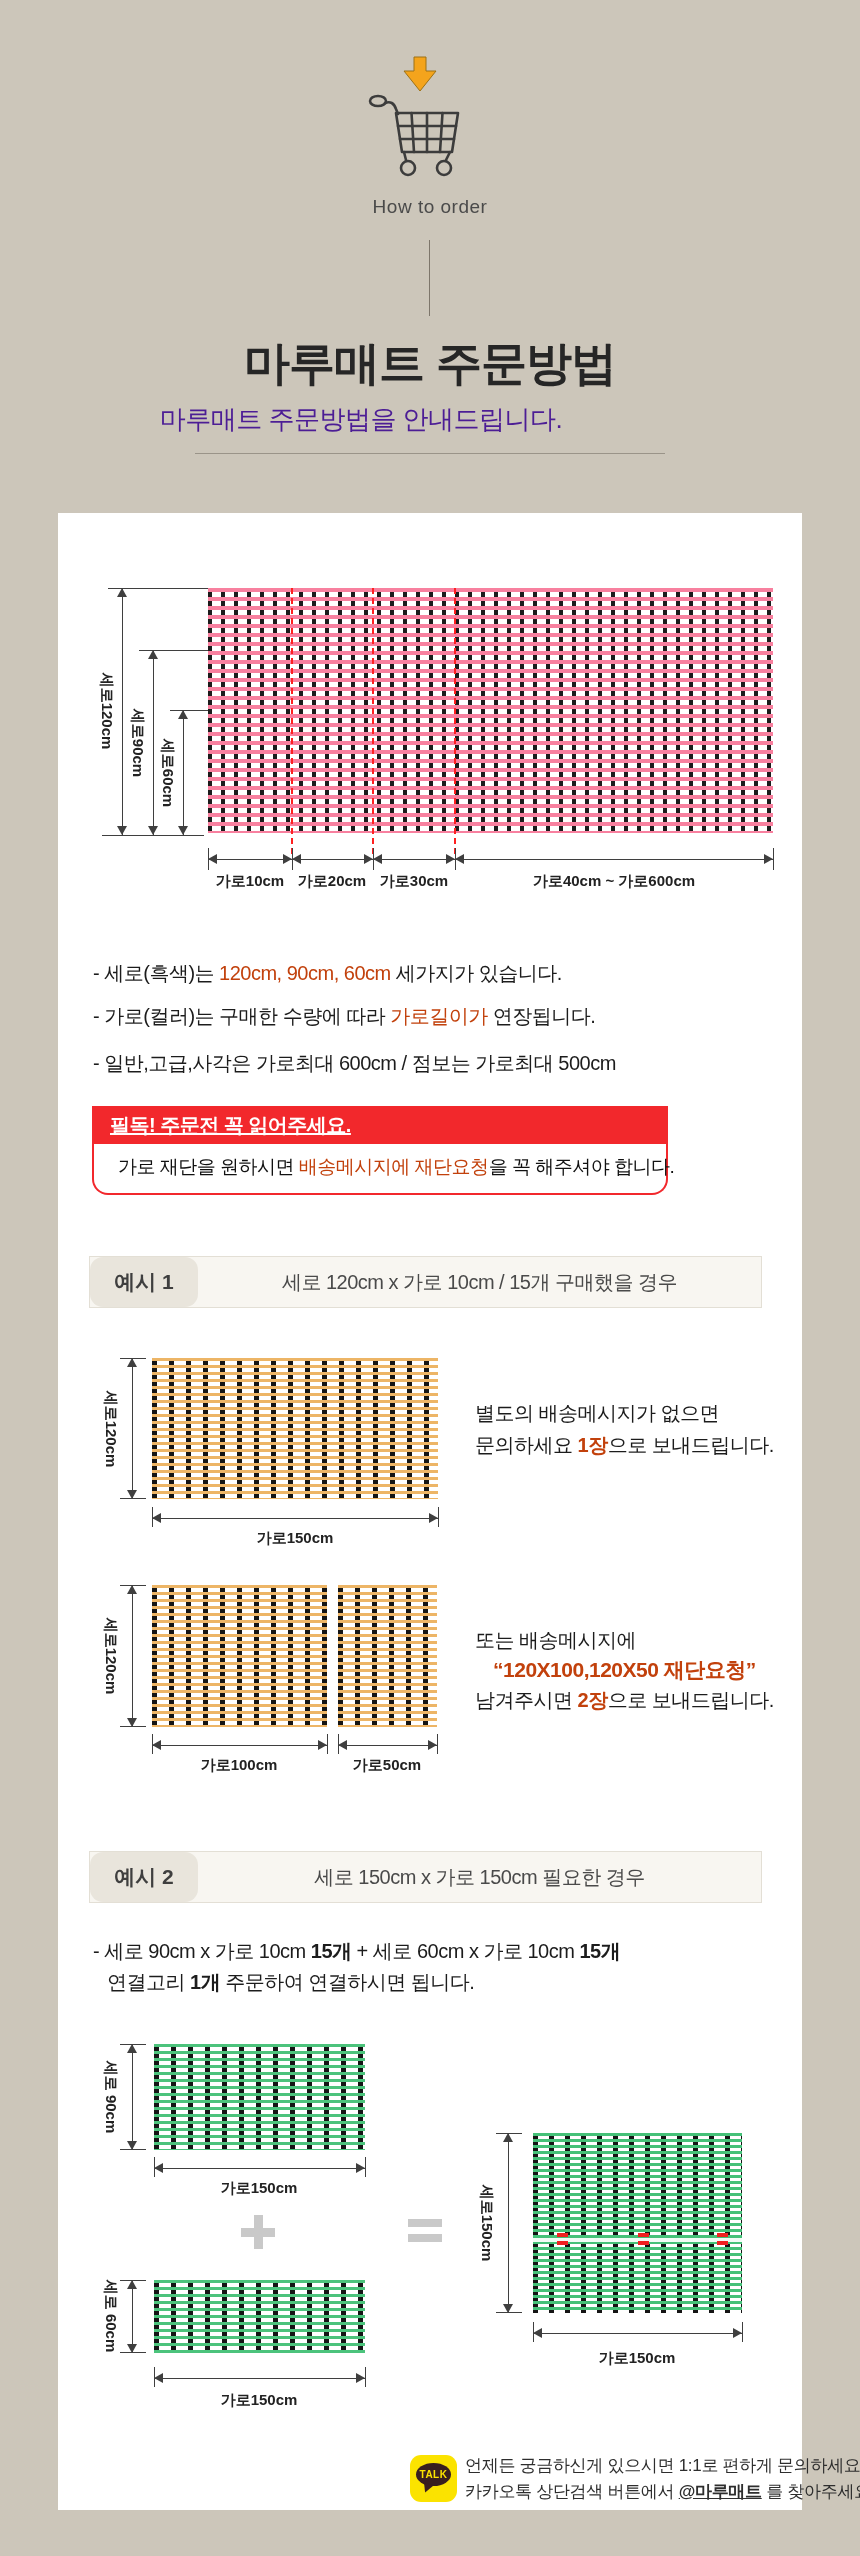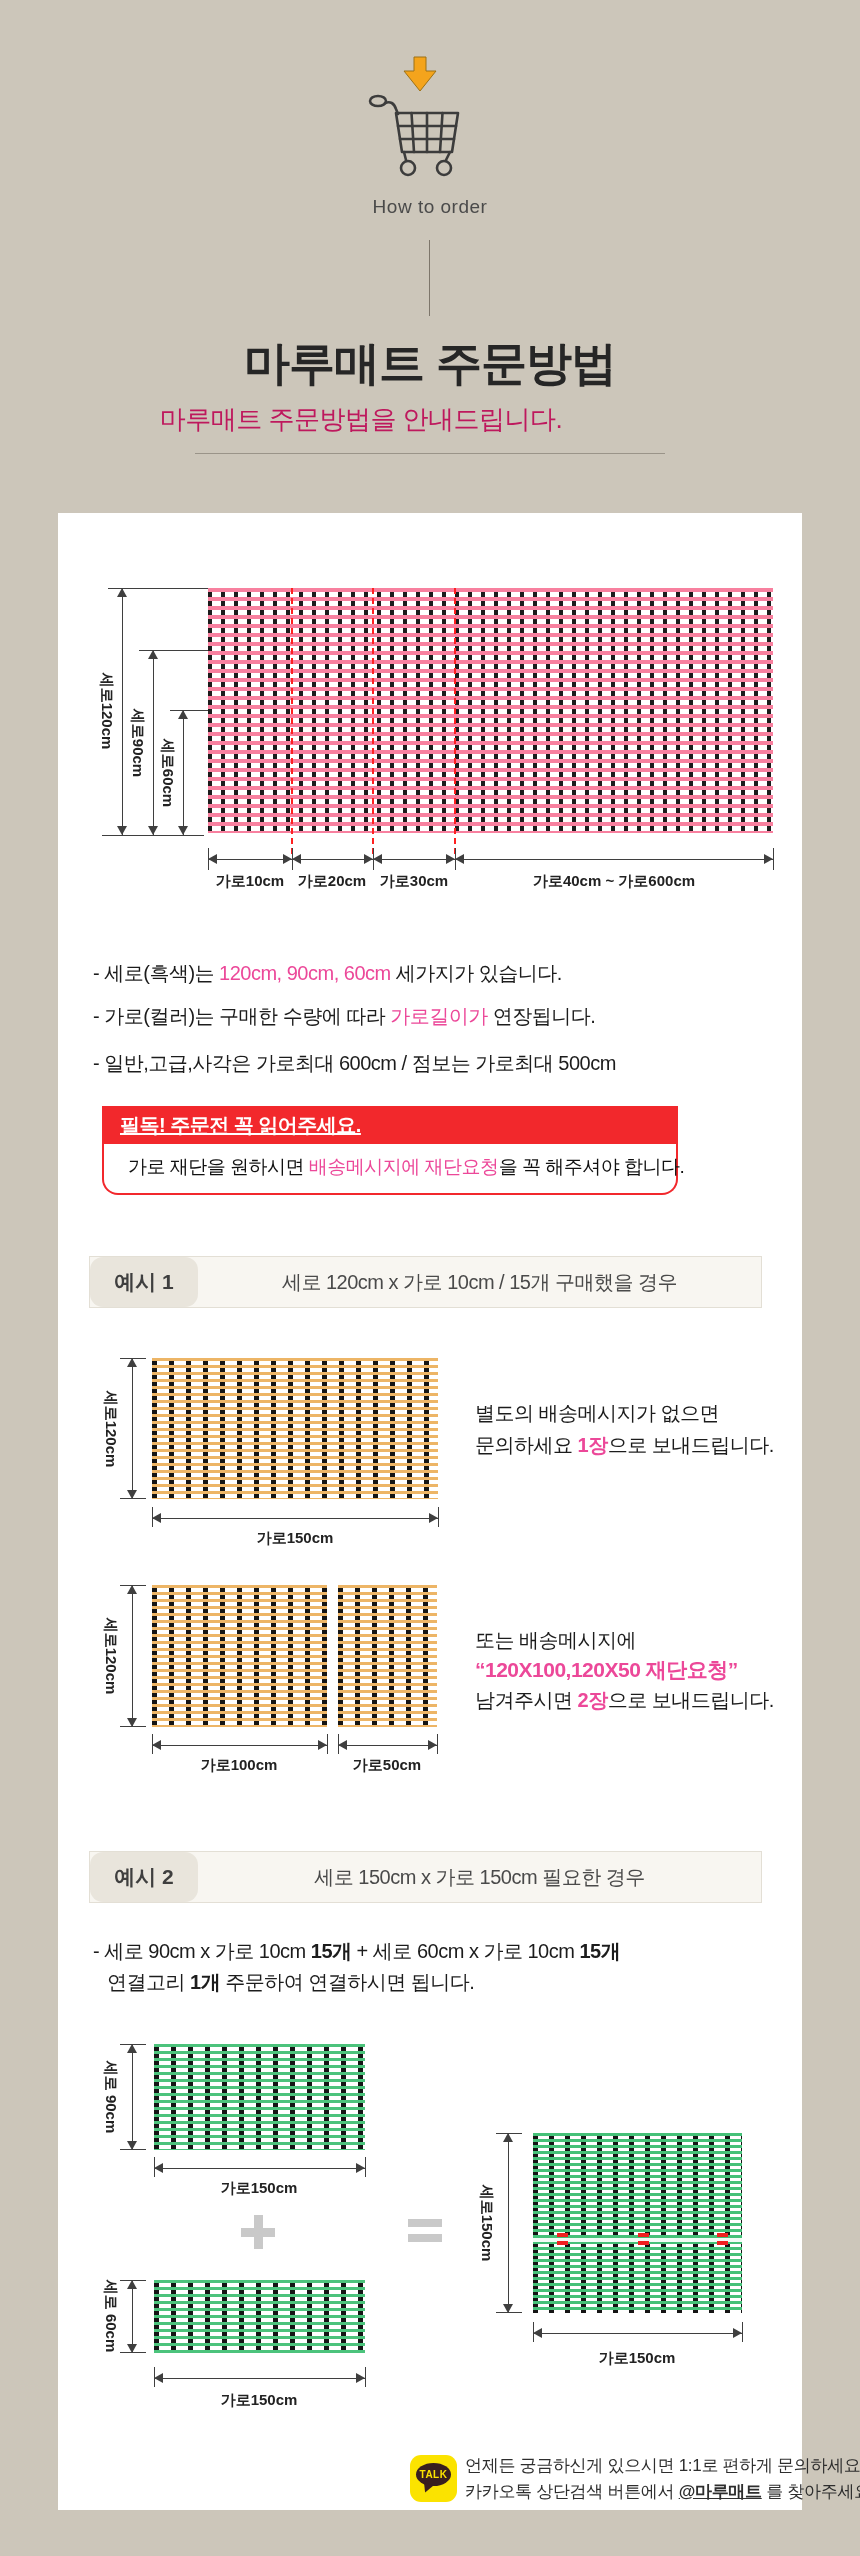--- a/index.html
+++ b/index.html
@@ -7,21 +7,21 @@
   .page { position:relative; width:860px; height:2556px; background:#ccc6ba; overflow:hidden; }
   .abs { position:absolute; }
 
   
   .eyebrow { position:absolute; left:0; top:196px; width:860px; text-align:center;
              font-size:19px; color:#4a4a4a; letter-spacing:.5px; }
   .vline { position:absolute; left:429px; top:240px; width:1px; height:76px; background:#7d766b; }
   .page-title { position:absolute; left:0; top:333px; width:860px; text-align:center;
                 font-size:46px; font-weight:bold; color:#262626; letter-spacing:-1px; }
   .page-subtitle { position:absolute; left:0; top:402px; width:722px; text-align:center;
-                   font-size:26px; color:#be185d; letter-spacing:-0.5px; }
+                   font-size:26px; color:#4c1d95; letter-spacing:-0.5px; }
   .title-divider { position:absolute; left:195px; top:453px; width:470px; height:1px; background:#9a9489; }
 
   
   .card { position:absolute; left:58px; top:513px; width:744px; height:1997px; background:#ffffff; }
 
   
   .mat { position:absolute; background-color:#fff; }
   .mat.pink   { background-image:repeating-linear-gradient(180deg,#f8809f 0 4px,rgba(0,0,0,0) 4px 9px),
                                  repeating-linear-gradient(90deg,#1b1b1b 0 4px,rgba(0,0,0,0) 4px 13px); }
   .mat.orange { background-image:repeating-linear-gradient(180deg,#edb566 0 3px,rgba(0,0,0,0) 3px 7px),
@@ -51,26 +51,26 @@
   .tick-h { position:absolute; height:1px; background:#3f3f3f; }
   .tick-v { position:absolute; width:1px; background:#3f3f3f; }
 
   .vlabel { position:absolute; font-size:15px; font-weight:600; color:#222; white-space:nowrap;
             transform:translate(-50%,-50%) rotate(90deg); }
   .hlabel { position:absolute; font-size:15px; font-weight:700; color:#222; white-space:nowrap;
             transform:translateX(-50%); }
 
   
   .bullet { position:absolute; left:35px; font-size:20px; color:#1c1c1c; white-space:nowrap; letter-spacing:-0.5px; }
-  .red  { color:#ec4899; }
+  .red  { color:#c2410c;text-align:center; }
   .bold { font-weight:bold; }
   .sidenote { position:absolute; left:417px; font-size:20px; color:#1c1c1c; white-space:nowrap; letter-spacing:-0.5px; }
 
   
-  .notice { position:absolute; left:34px; top:593px; width:576px;margin-left:10px; }
+  .notice { position:absolute; left:34px; top:593px; width:576px; }
   .notice-head { background:#f2282c; height:38px; line-height:38px; padding-left:18px;
                  color:#fff; font-weight:bold; font-size:20px; letter-spacing:-0.5px; }
   .notice-head span { text-decoration:underline; }
   .notice-body { border:2px solid #f2282c; border-top:none; border-radius:0 0 16px 16px;
                  background:#fff; padding:8px 14px 12px 14px; font-size:19px; line-height:29px;
                  color:#111; letter-spacing:-0.5px; white-space:nowrap; }
   .notice-body .indent { padding-left:10px; }
 
   
   .exbar { position:absolute; left:31px; width:673px; height:52px; display:flex;

